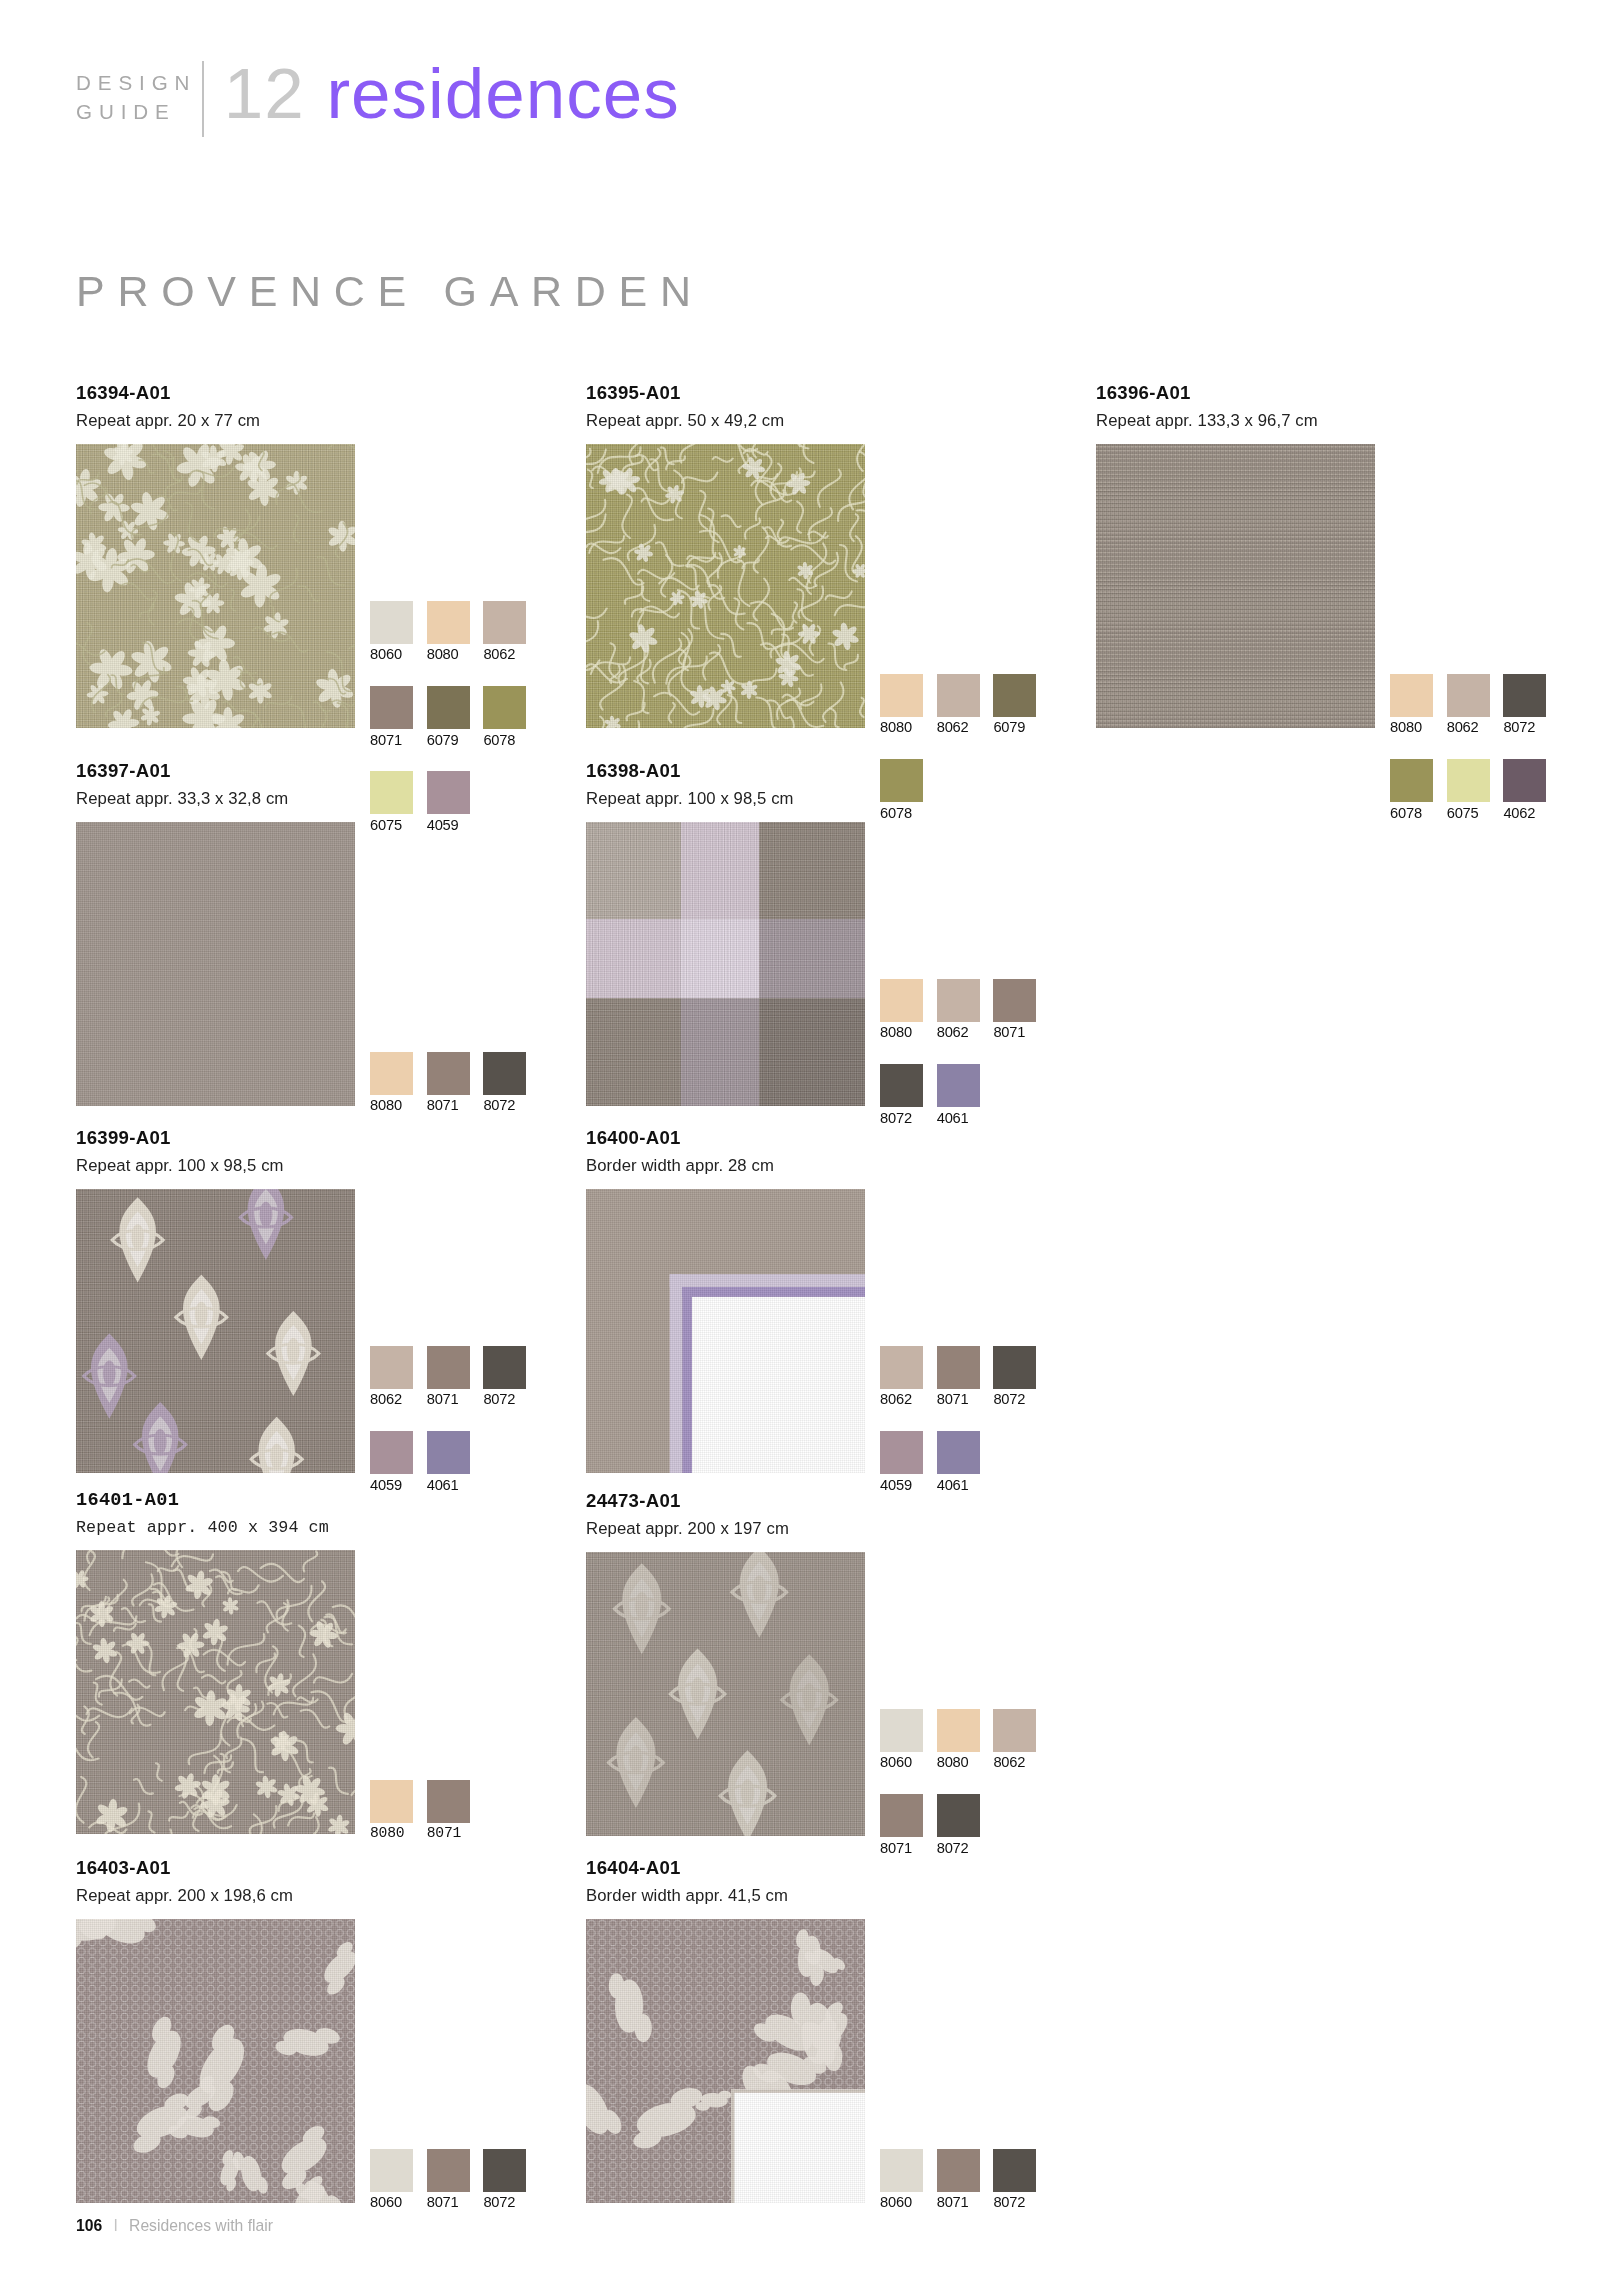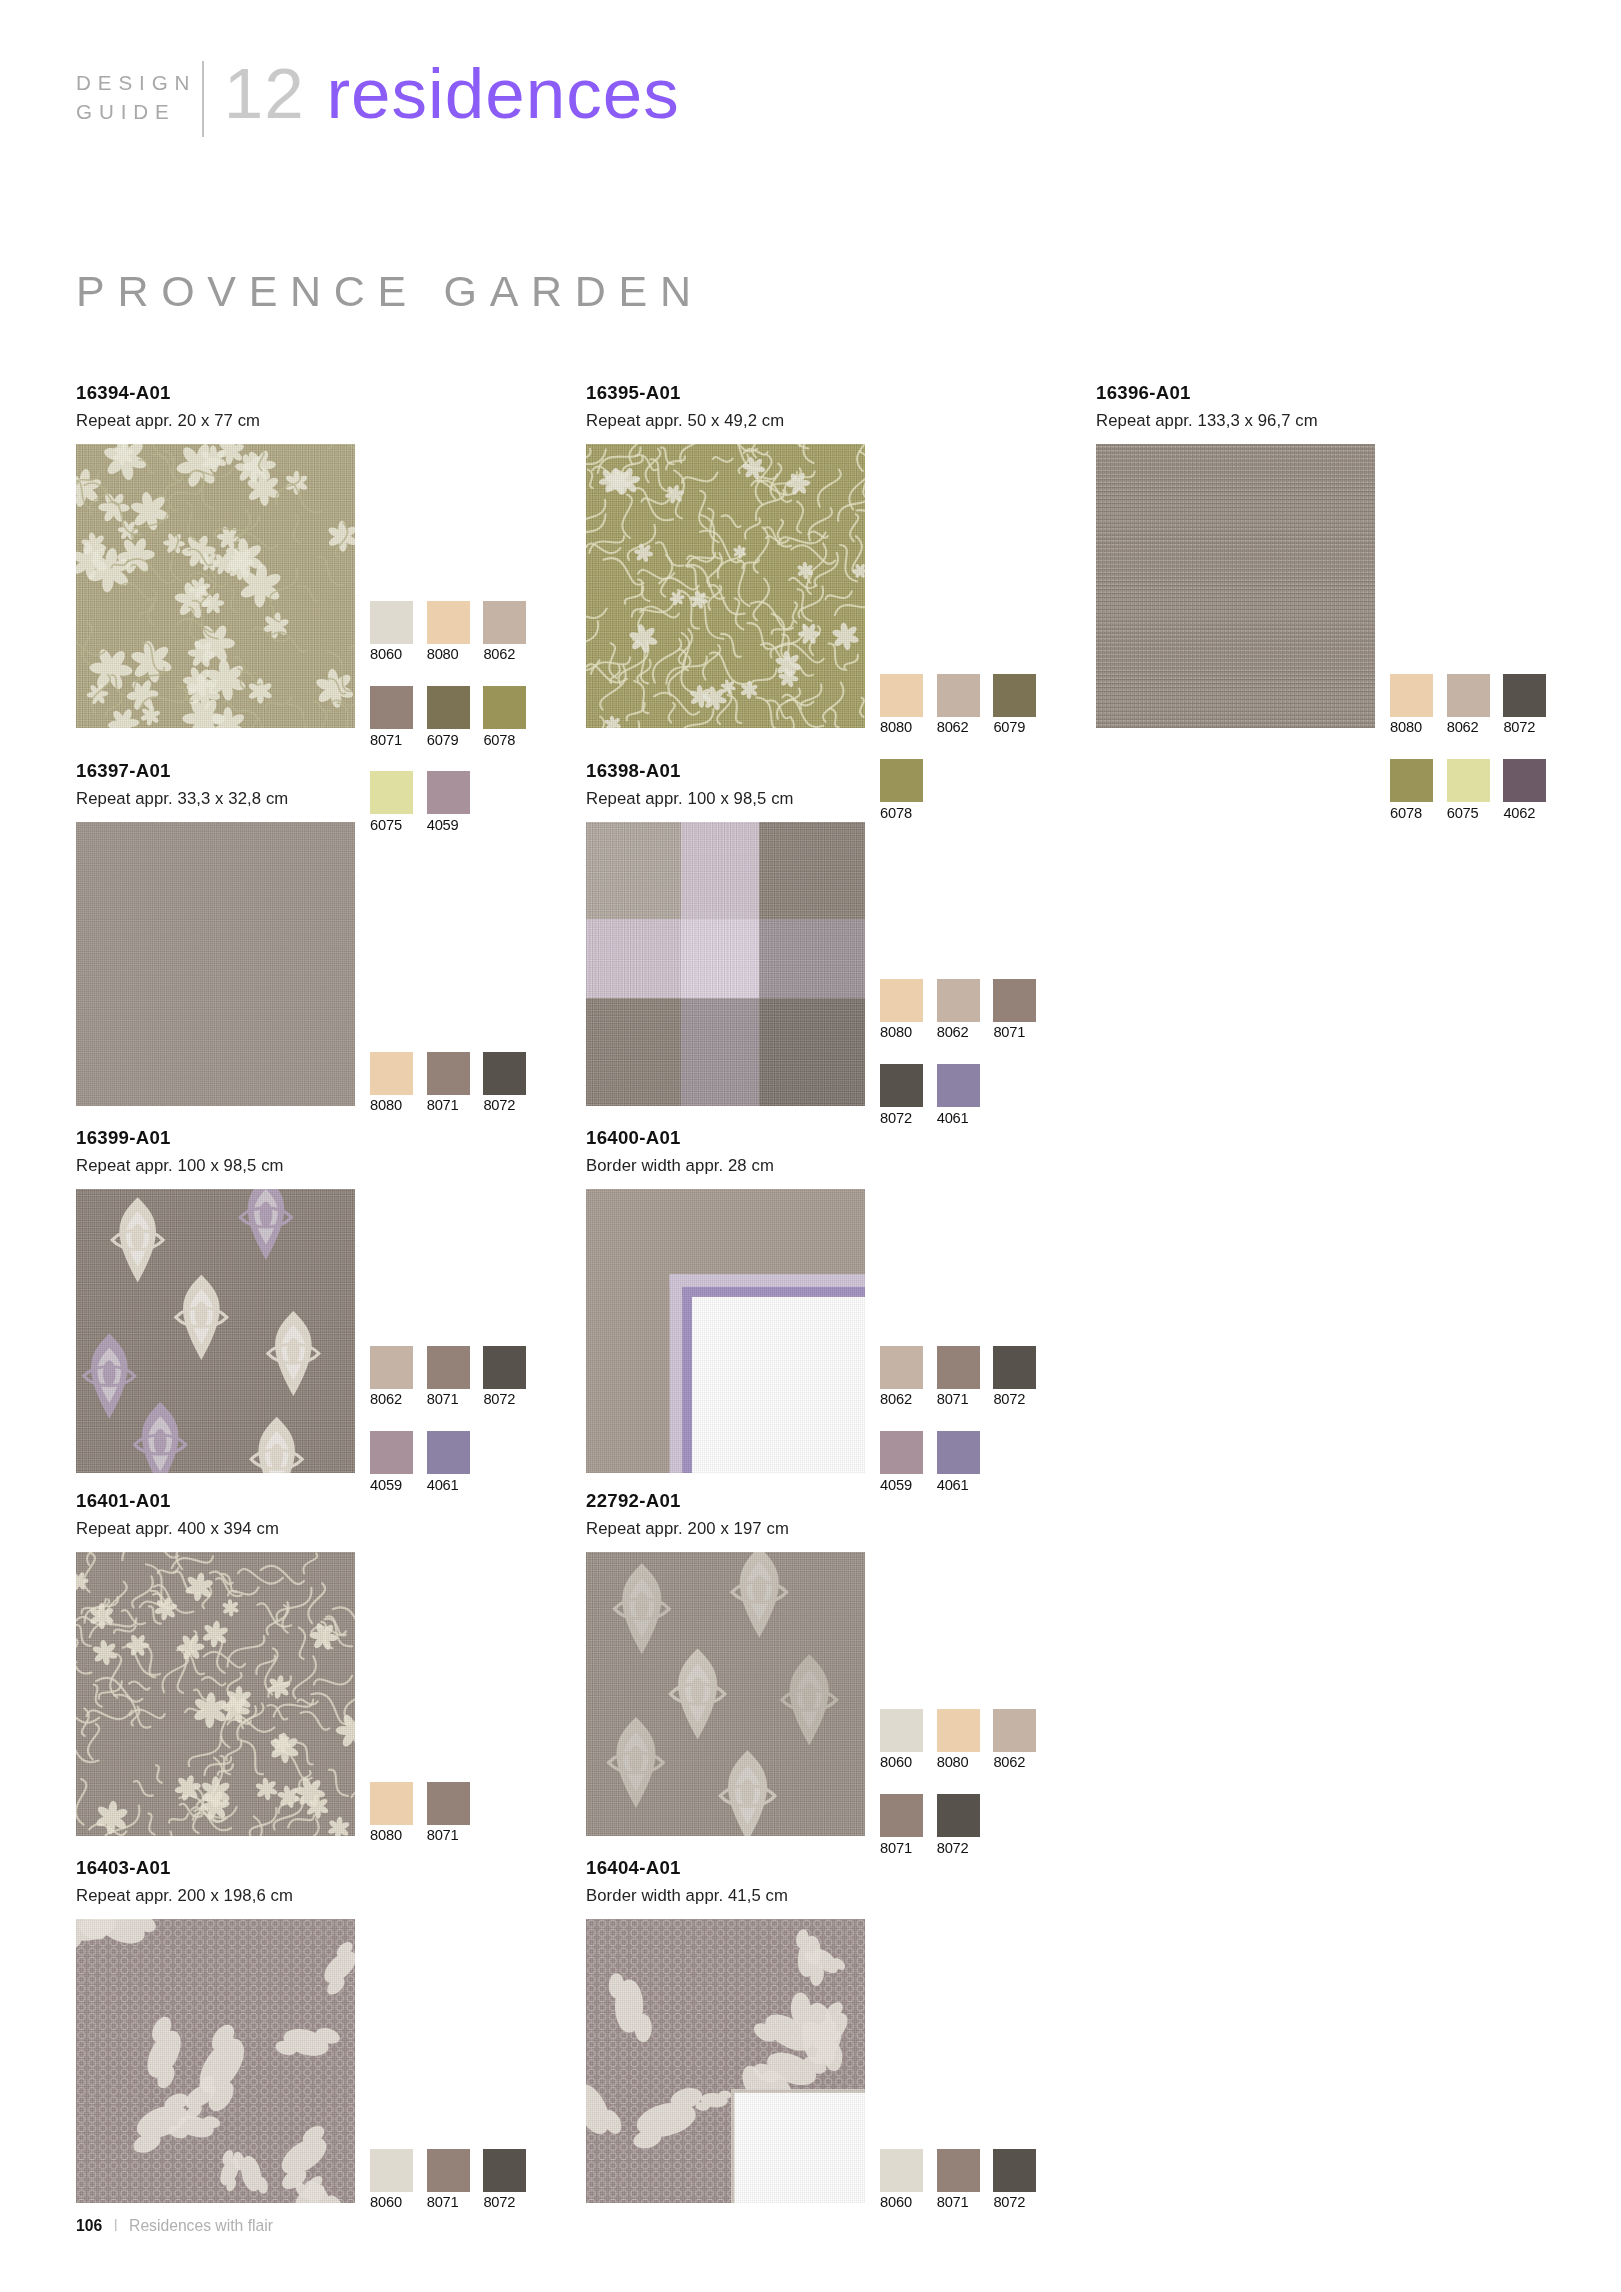--- a/index.html
+++ b/index.html
@@ -1234,21 +1234,21 @@
             <span class="sw" style="background: rgb(168, 145, 154);"></span>
             <span class="lbl">4059</span>
           </div>
           <div class="chip">
             <span class="sw" style="background: rgb(139, 130, 166);"></span>
             <span class="lbl">4061</span>
           </div>
         </div>
       </div>
     </div>
-    <div class="product" style="left: 76px; top: 1490px;">
+    <div class="product" style="left: 76px; top: 1490px; font-family: Liberation Mono, monospace;">
       <div class="p-code">16401-A01</div>
       <div class="p-repeat">Repeat appr. 400 x 394 cm</div>
       <div class="p-body" style="height: 284px;">
         <div class="swatch-img tex" style="width: 279px; height: 284px;">
           <svg width="279" height="284" viewBox="0 0 285 290" preserveAspectRatio="none" style="display:block">
             <rect width="285" height="290" fill="#9b8f86"></rect>
             <defs>
               <pattern id="wv6" width="3" height="3" patternUnits="userSpaceOnUse">
                 <rect width="3" height="3" fill="none"></rect>
                 <rect width="3" height="1.2" fill="rgba(255,255,255,.13)"></rect>
@@ -1618,21 +1618,21 @@
             <span class="lbl">8080</span>
           </div>
           <div class="chip">
             <span class="sw" style="background: rgb(148, 130, 120);"></span>
             <span class="lbl">8071</span>
           </div>
         </div>
       </div>
     </div>
     <div class="product" style="left: 586px; top: 1490px;">
-      <div class="p-code">22792-A01</div>
+      <div class="p-code">24473-A01</div>
       <div class="p-repeat">Repeat appr. 200 x 197 cm</div>
       <div class="p-body" style="height: 284px;">
         <div class="swatch-img tex" style="width: 279px; height: 284px;">
           <svg width="279" height="284" viewBox="0 0 285 290" preserveAspectRatio="none" style="display:block">
             <rect width="285" height="290" fill="#9d9289"></rect>
             <defs>
               <pattern id="wv7" width="3" height="3" patternUnits="userSpaceOnUse">
                 <rect width="3" height="3" fill="none"></rect>
                 <rect width="3" height="1.2" fill="rgba(255,255,255,.13)"></rect>
                 <rect width="1.2" height="3" fill="rgba(0,0,0,.10)"></rect>

